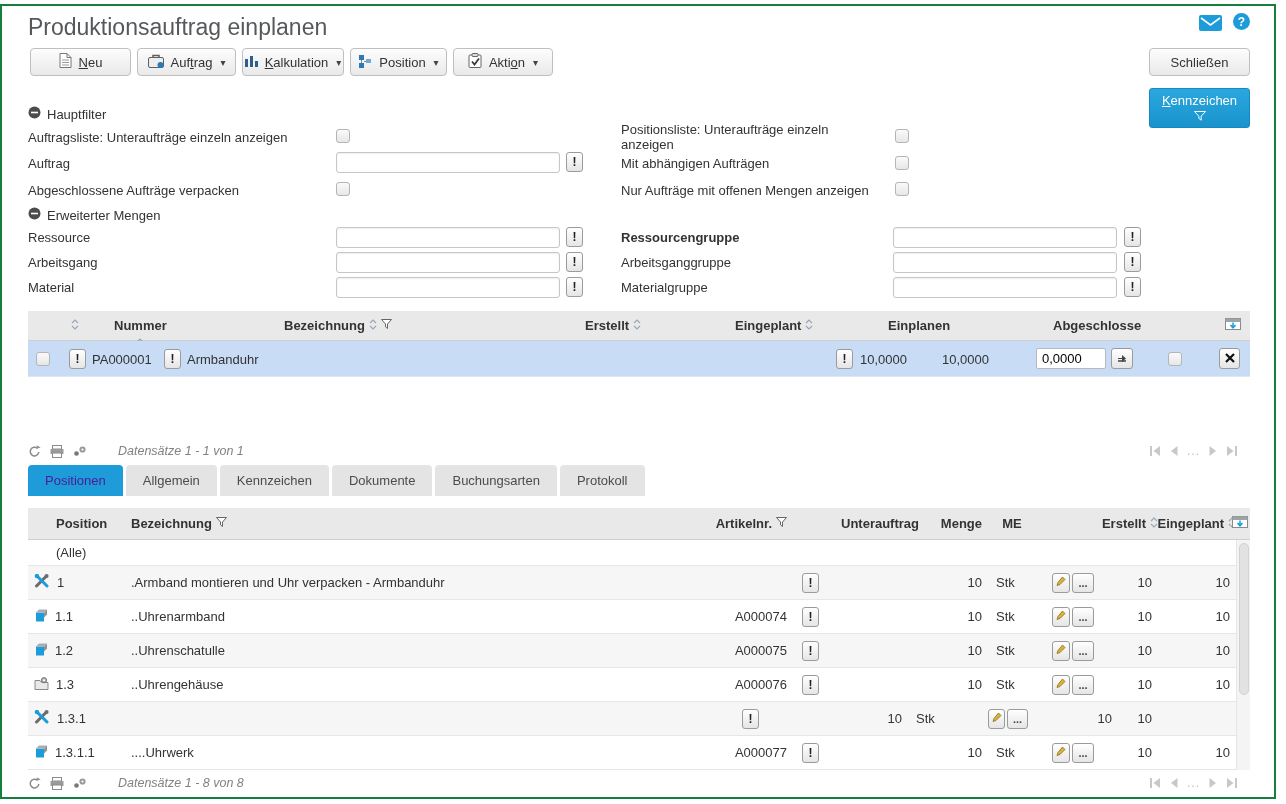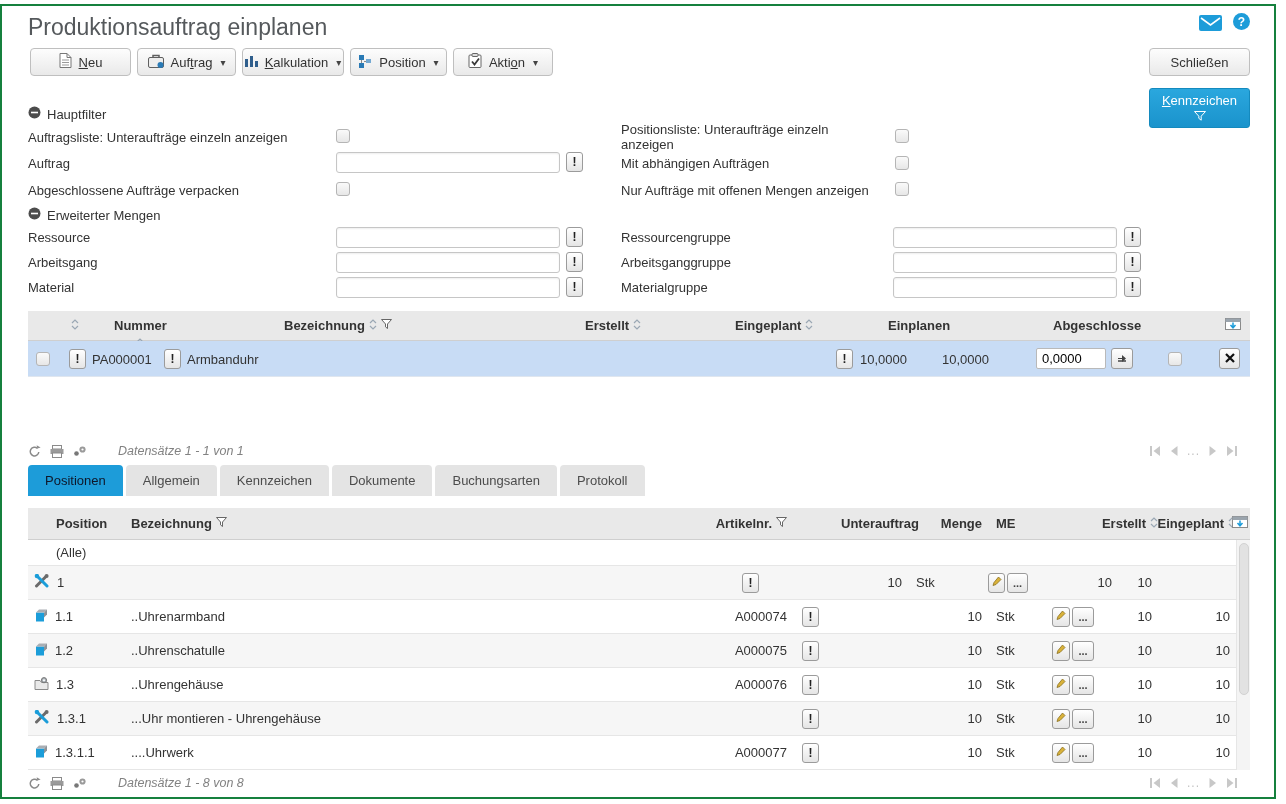--- a/index.html
+++ b/index.html
@@ -40,21 +40,21 @@
   
   .foot { position:absolute; left:26px; width:1222px; height:22px; display:flex; align-items:center; gap:9px; }
   .foot .records { font-size:12.5px; font-style:italic; color:#828282; margin-left:22px; }
   .pager { margin-left:auto; display:flex; align-items:center; gap:9px; padding-right:12px; }
   .pager .dots { color:#c3c3c3; font-size:12px; letter-spacing:1px; }
   .ficon { cursor:pointer; display:inline-flex; }
 
   
   .tabs { position:absolute; left:26px; top:459px; height:31px; display:flex; gap:3px; }
   .tab { height:31px; padding:0 17px; display:flex; align-items:center; background:#e4e4e4; border-radius:4px 4px 0 0; font-size:13px; color:#4c4c4c; cursor:pointer; }
-  .tab.active { background:#1d9cd9; color:#0f172a; }
+  .tab.active { background:#1d9cd9; color:#4c1d95; }
 
   
   .pgrid { display:grid; grid-template-columns:100px 580px 85px 35px 80px 80px 40px 90px 40px 78px 14px; align-items:center; }
   .phead { position:absolute; left:26px; top:502px; width:1222px; height:32px; background:#e9e9e9; border-bottom:1px solid #cfcfcf; font-weight:bold; font-size:13px; }
   .phead .hc { display:flex; align-items:center; gap:4px; }
   .pbody { position:absolute; left:26px; top:534px; width:1222px; height:230px; }
   .prow { position:absolute; left:0; width:1208px; height:34px; border-bottom:1px solid #e6e6e6; font-size:13px; background:#fff; }
   .prow.odd { background:#f6f6f6; }
   .prow .c1 { display:flex; align-items:center; gap:7px; padding-left:6px; }
   .c2 { padding-left:3px; }
@@ -161,21 +161,21 @@
   <div class="sech" style="left:26px;top:201px;">
     <span><svg width="13" height="13">
           <circle cx="6.5" cy="6.5" r="6" fill="#4c4c4c"></circle>
           <rect x="3" y="5.7" width="7" height="1.6" fill="#fff"></rect>
         </svg></span>
     <span>Erweiterter Mengen</span>
   </div>
   <span class="flabel" style="left:26px;top:224px;">Ressource</span>
   <input type="text" class="tin" style="left: 334px; top: 221px;">
   <button class="bang abs" style="left:564px;top:221px;">!</button>
-  <span class="flabel" style="left:619px;top:224px;">Ressourcengruppe</span>
+  <span class="flabel" style="left:619px;top:224px;font-weight:bold;">Ressourcengruppe</span>
   <input type="text" class="tin" style="left: 891px; top: 221px;">
   <button class="bang abs" style="left:1122px;top:221px;">!</button>
 
   <span class="flabel" style="left:26px;top:249px;">Arbeitsgang</span>
   <input type="text" class="tin" style="left: 334px; top: 246px;">
   <button class="bang abs" style="left:564px;top:246px;">!</button>
   <span class="flabel" style="left:619px;top:249px;">Arbeitsganggruppe</span>
   <input type="text" class="tin" style="left: 891px; top: 246px;">
   <button class="bang abs" style="left:1122px;top:246px;">!</button>
 
@@ -341,21 +341,21 @@
             <path d="M.5.5h10l-4 4.5v4.5l-2-1.6V5z" fill="#fff" stroke="#666"></path>
           </svg></span>
     </div>
     <div></div>
     <div class="hc" style="padding-left:13px;">
         <span>Unterauftrag</span>
       </div>
     <div class="hc" style="justify-content:flex-end;padding-right:6px;">
         <span>Menge</span>
       </div>
-    <div class="hc" style="padding-left:8px;">
+    <div class="hc" style="padding-left:8px;justify-content:center;">
         <span>ME</span>
       </div>
     <div></div>
     <div class="hc" style="justify-content:flex-end;">
       <span>Erstellt</span>
       <span><svg width="8" height="11">
             <path d="M1 4L4 1l3 3" fill="none" stroke="#9aa7b4" stroke-width="1.2"></path>
             <path d="M1 7l3 3 3-3" fill="none" stroke="#9aa7b4" stroke-width="1.2"></path>
           </svg></span>
     </div>
@@ -381,20 +381,21 @@
     <div class="prow odd pgrid" style="top:26px;">
       <div class="c1">
           <span><svg width="16" height="14">
               <path d="M2.5 12L12 2.5" stroke="#6b6b6b" stroke-width="3" stroke-linecap="round"></path>
               <circle cx="12.6" cy="2" r="2" fill="#6b6b6b"></circle>
               <path d="M3.5 2.5L13 12" stroke="#1b9dd9" stroke-width="3" stroke-linecap="round"></path>
               <circle cx="2.9" cy="2" r="2.2" fill="#1b9dd9"></circle>
             </svg></span>
           <span>1</span>
         </div>
+      <div class="c2">.Armband montieren und Uhr verpacken - Armbanduhr</div>
       <div class="r"></div>
       <div class="ctr">
           <button class="bang">!</button>
         </div>
       <div></div>
       <div class="r">10</div>
       <div style="padding-left:8px;">Stk</div>
       <div class="ctr">
         <button class="sbtn" style="width:18px;height:20px;">
             <span><svg width="10" height="11">
@@ -501,21 +502,20 @@
     <div class="prow odd pgrid" style="top:162px;">
       <div class="c1">
           <span><svg width="16" height="14">
               <path d="M2.5 12L12 2.5" stroke="#6b6b6b" stroke-width="3" stroke-linecap="round"></path>
               <circle cx="12.6" cy="2" r="2" fill="#6b6b6b"></circle>
               <path d="M3.5 2.5L13 12" stroke="#1b9dd9" stroke-width="3" stroke-linecap="round"></path>
               <circle cx="2.9" cy="2" r="2.2" fill="#1b9dd9"></circle>
             </svg></span>
           <span>1.3.1</span>
         </div>
-      <div class="c2">...Uhr montieren - Uhrengehäuse</div>
       <div class="r"></div>
       <div class="ctr">
           <button class="bang">!</button>
         </div>
       <div></div>
       <div class="r">10</div>
       <div style="padding-left:8px;">Stk</div>
       <div class="ctr">
         <button class="sbtn" style="width:18px;height:20px;">
             <span><svg width="10" height="11">

